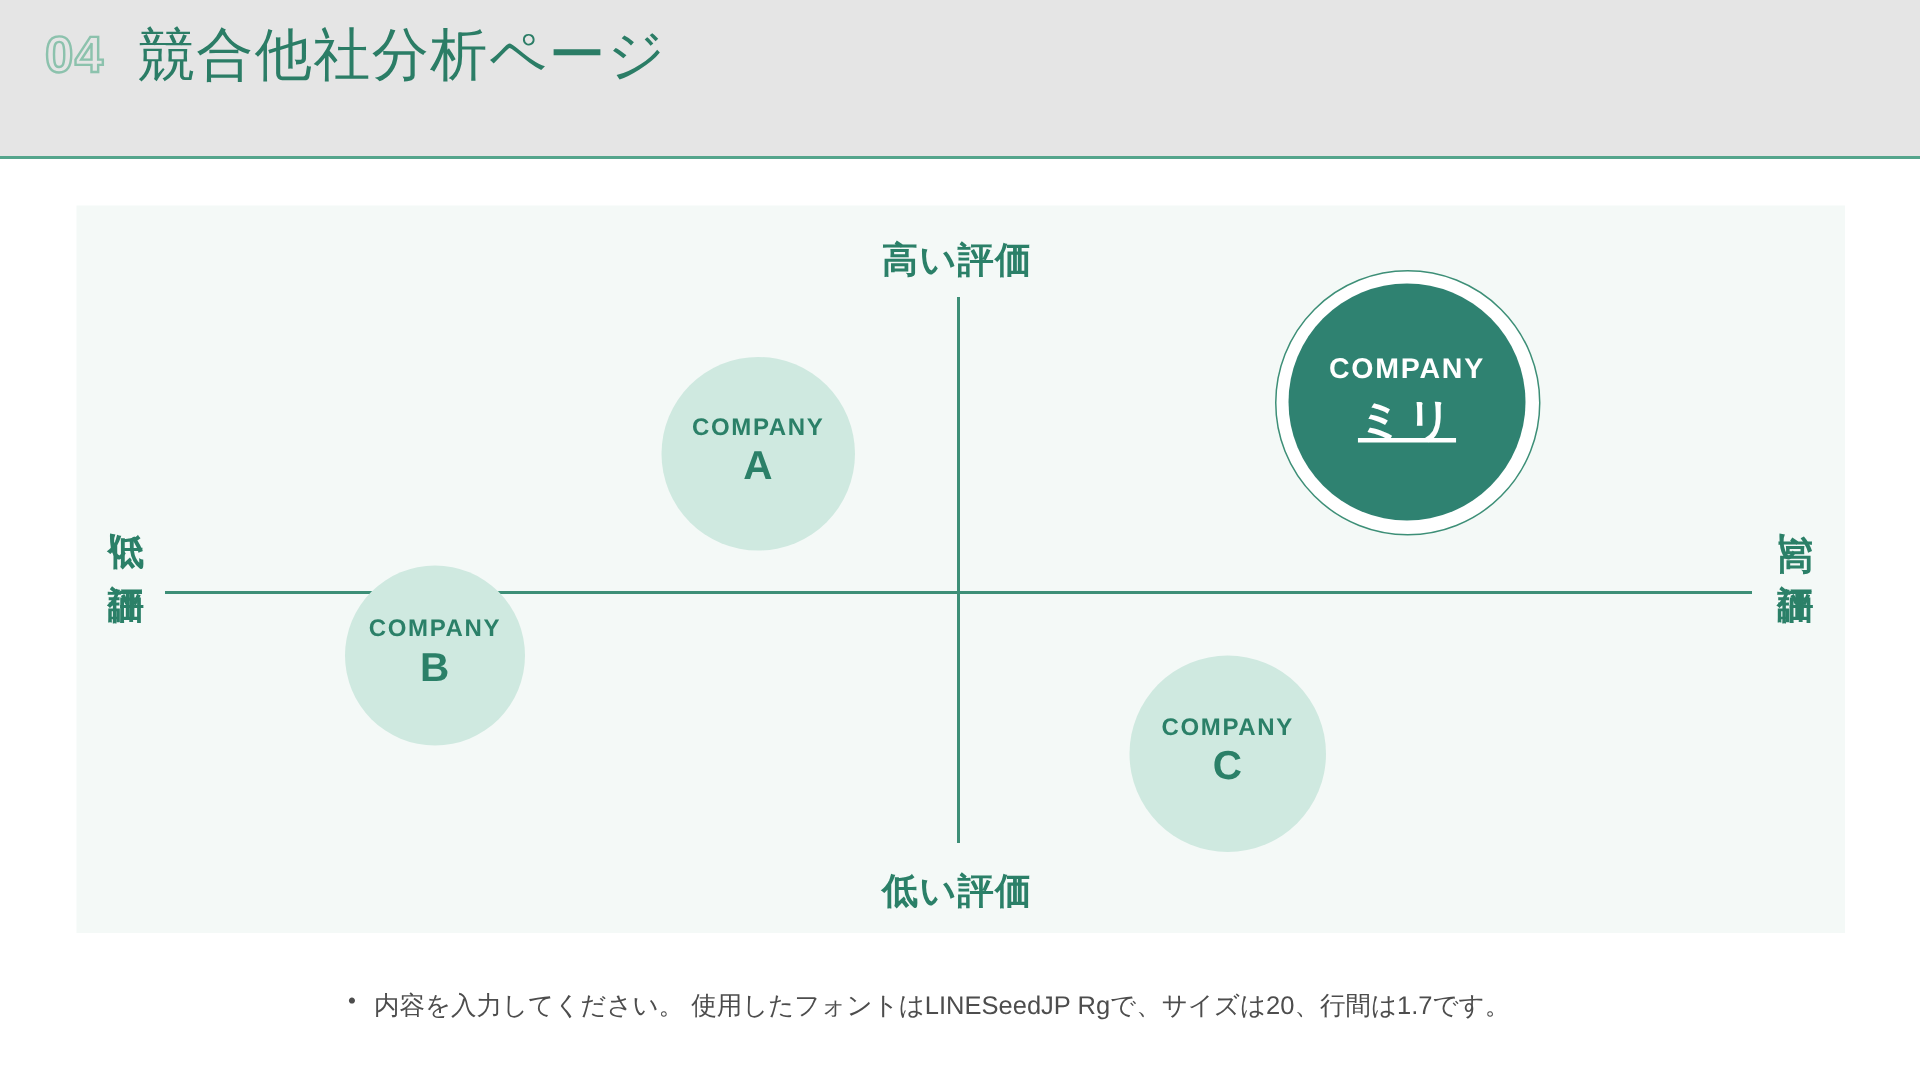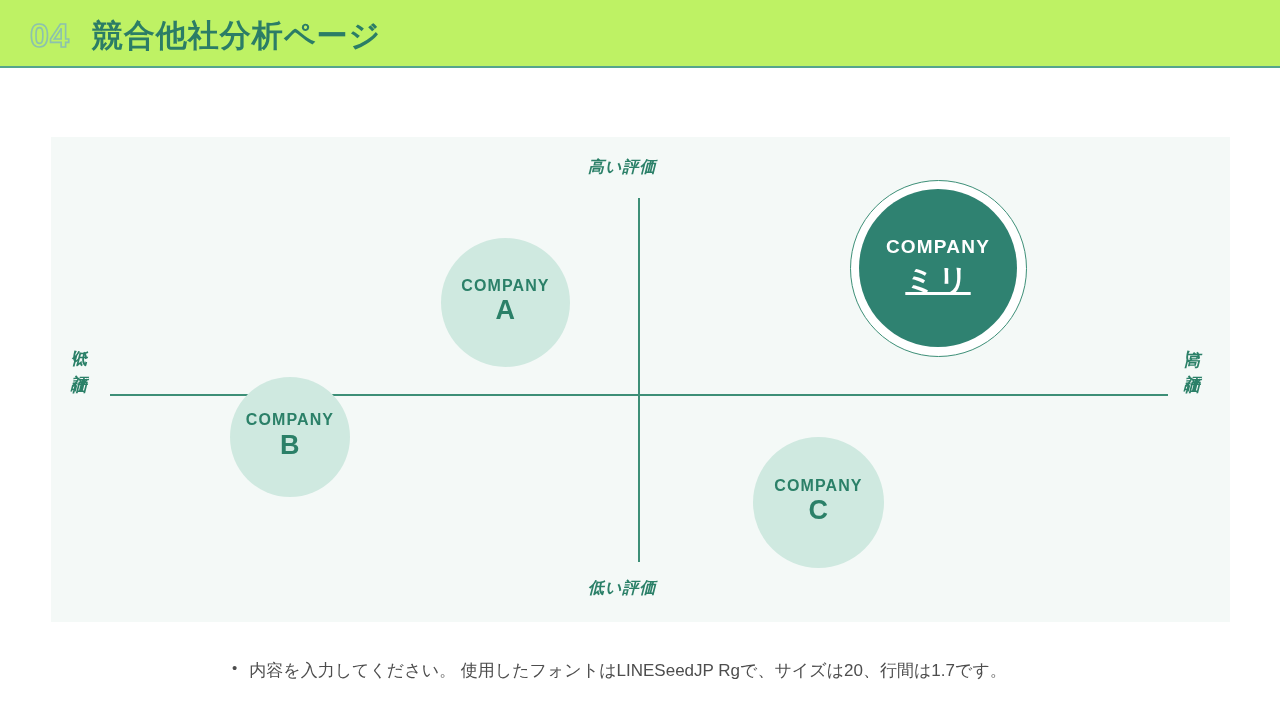--- a/index.html
+++ b/index.html
@@ -13,44 +13,44 @@
     font-family: "Liberation Sans", "DejaVu Sans", sans-serif;
     overflow: hidden;
     position: relative;
   }
 
   
   .header {
     position: absolute;
     left: 0; top: 0;
     width: 1280px;
-    height: 68px;
-    background: #bef264;
+    height: 106px;
+    background: #e5e5e5;
     border-bottom: 2px solid #55a58c;
     box-sizing: border-box;
   }
   .header-inner {
     position: absolute;
     left: 30px;
     top: 18px;
     display: flex;
     align-items: center;
     gap: 22px;
   }
   .header-number {
     font-size: 34px;
     font-weight: 700;
     letter-spacing: 1px;
     color: transparent;
     -webkit-text-stroke: 1.6px #8cc2ad;
     line-height: 1;
   }
   .header-title {
-    font-size: 31px;
-    font-weight: 700;
+    font-size: 38px;
+    font-weight: 400;
     color: #2b7d66;
     line-height: 1;
     letter-spacing: 1px;
   }
 
   
   .panel {
     position: absolute;
     left: 51px;
     top: 137px;
@@ -72,25 +72,24 @@
     left: 587px;
     top: 61px;
     width: 2px;
     height: 364px;
     background: #3d8f77;
   }
 
   .axis-label {
     position: absolute;
     color: #2b8068;
-    font-size: 16px;
+    font-size: 24px;
     font-weight: 700;
     letter-spacing: 1px;
     white-space: nowrap;
-    font-style: italic;
   }
   .axis-label-top   { left: 537px; top: 20px; }
   .axis-label-bottom{ left: 537px; top: 441px; }
   .axis-label-left  {
     left: 20px; top: 200px;
     writing-mode: vertical-rl;
     letter-spacing: 3px;
     line-height: 1;
   }
   .axis-label-right {

